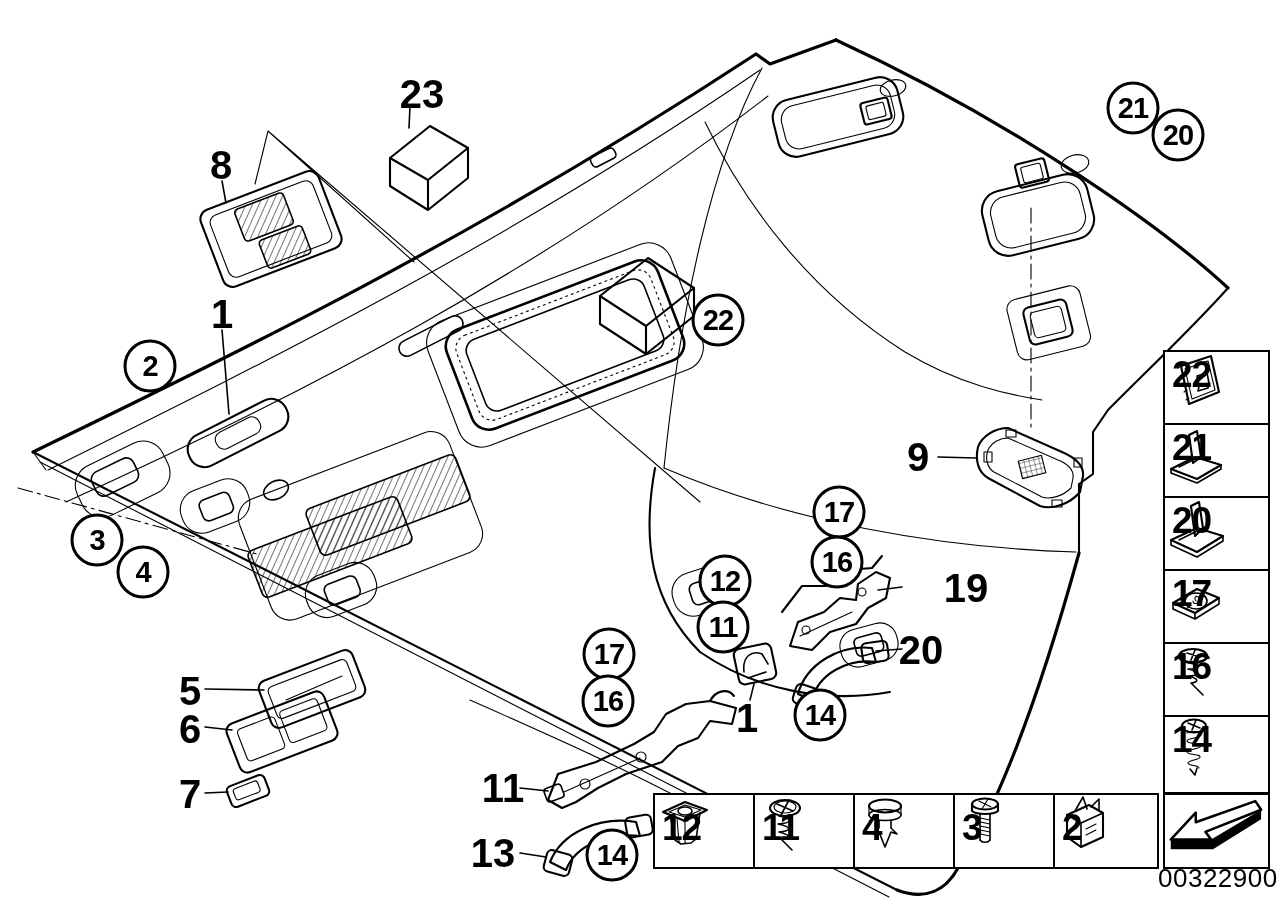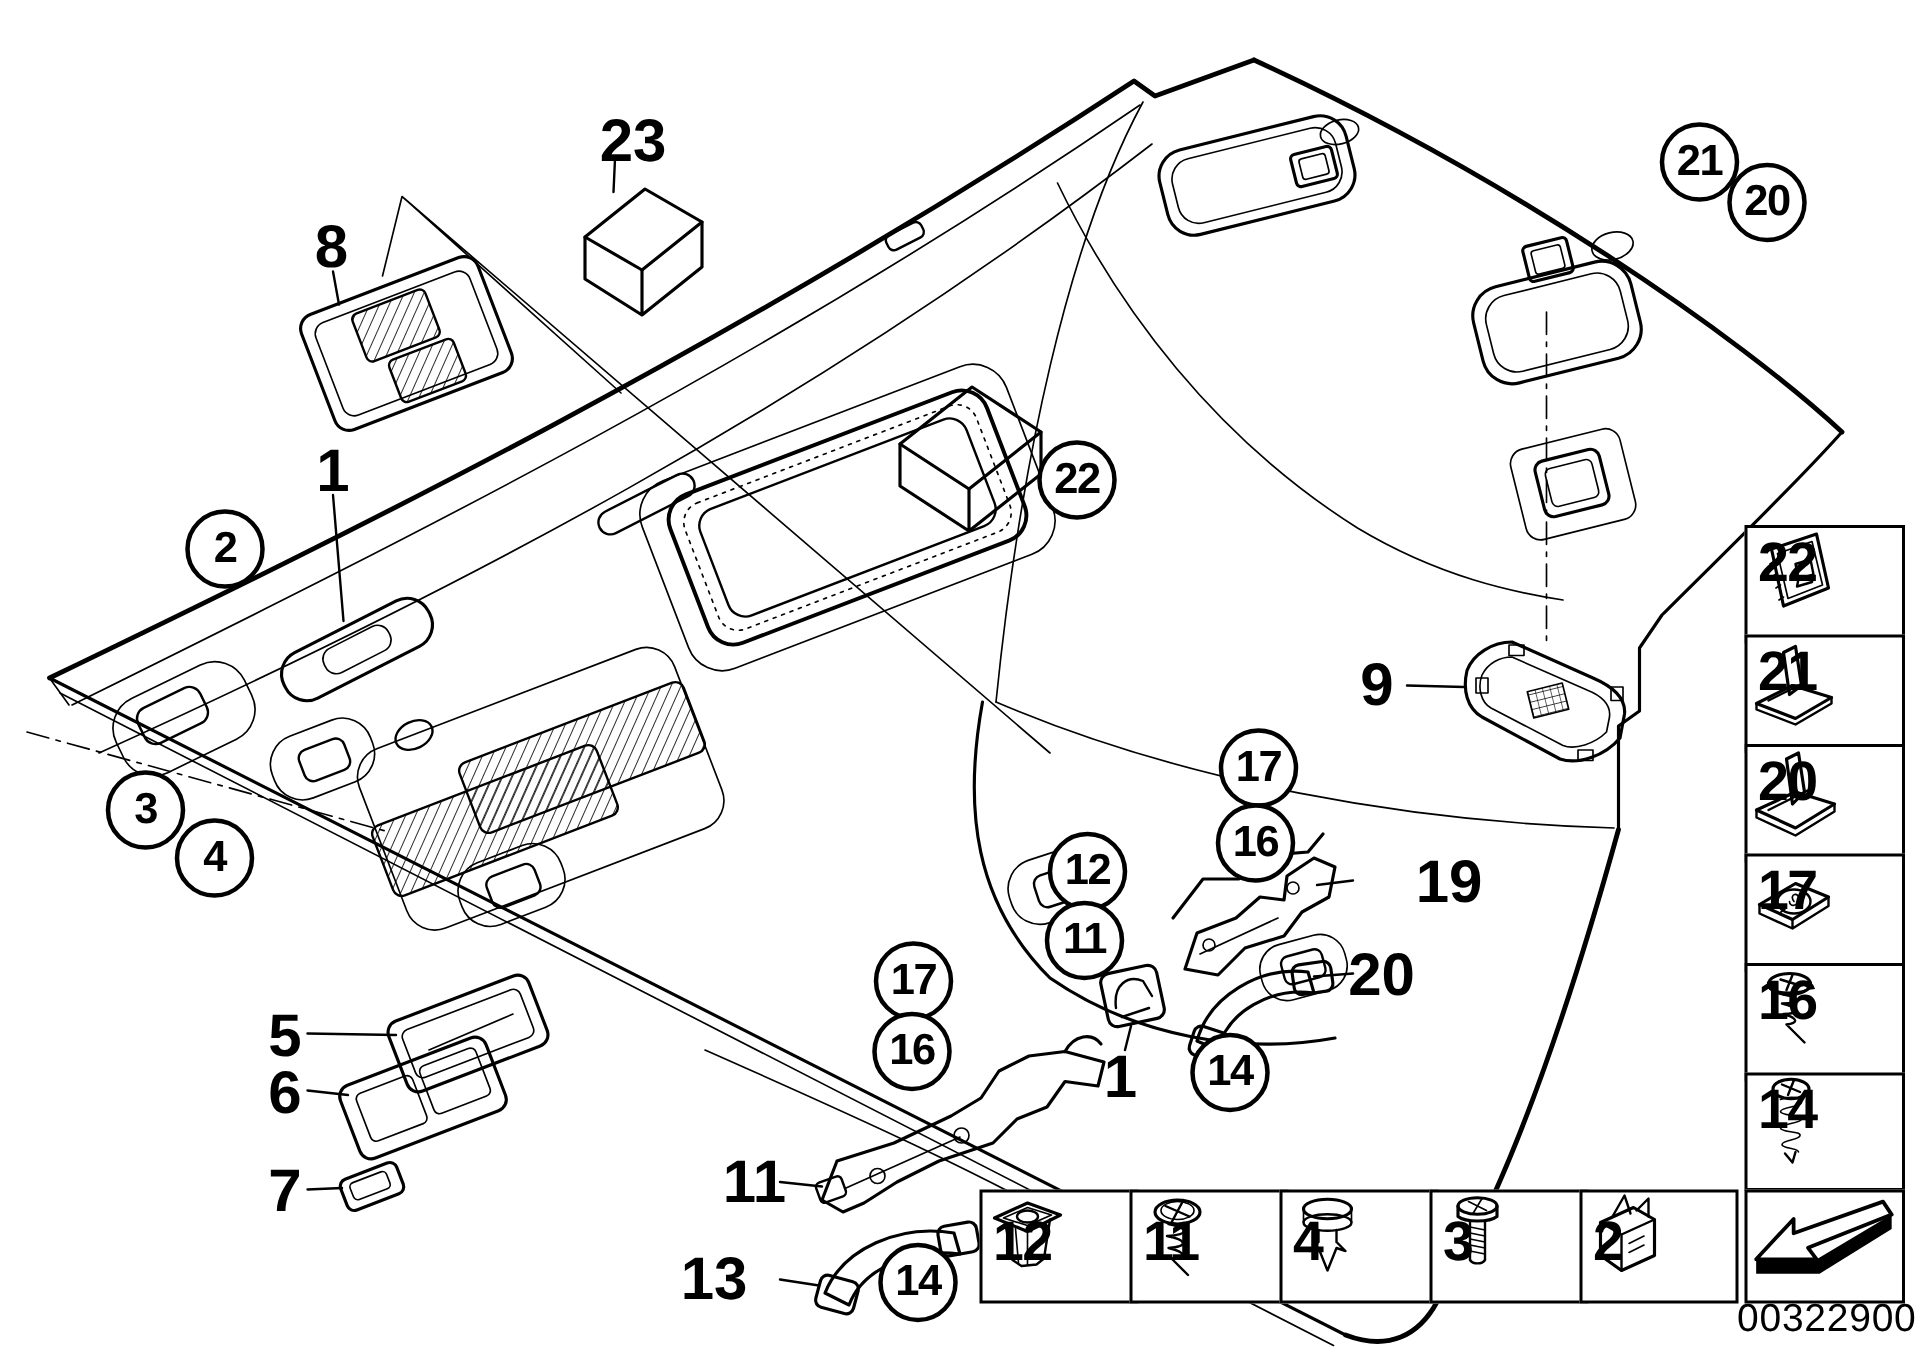--- a/index.html
+++ b/index.html
@@ -207,21 +207,21 @@
   <div class="lbl" style="left:422px;top:94px">23</div>
   <div class="lbl" style="left:222px;top:314px">1</div>
   <div class="lbl" style="left:918px;top:457px">9</div>
   <div class="lbl" style="left:966px;top:588px">19</div>
   <div class="lbl" style="left:921px;top:650px">20</div>
   <div class="lbl" style="left:747px;top:718px">1</div>
   <div class="lbl" style="left:190px;top:691px">5</div>
   <div class="lbl" style="left:190px;top:729px">6</div>
   <div class="lbl" style="left:190px;top:794px">7</div>
   <div class="lbl" style="left:503px;top:788px">11</div>
-  <div class="lbl" style="left:476px;top:853px">13</div>
+  <div class="lbl" style="left:493px;top:853px">13</div>
 
   <div class="clbl" style="left:150px;top:366px">2</div>
   <div class="clbl" style="left:97px;top:540px">3</div>
   <div class="clbl" style="left:143px;top:572px">4</div>
   <div class="clbl" style="left:1133px;top:108px">21</div>
   <div class="clbl" style="left:1178px;top:135px">20</div>
   <div class="clbl" style="left:718px;top:320px">22</div>
   <div class="clbl" style="left:839px;top:512px">17</div>
   <div class="clbl" style="left:837px;top:562px">16</div>
   <div class="clbl" style="left:725px;top:581px">12</div>

